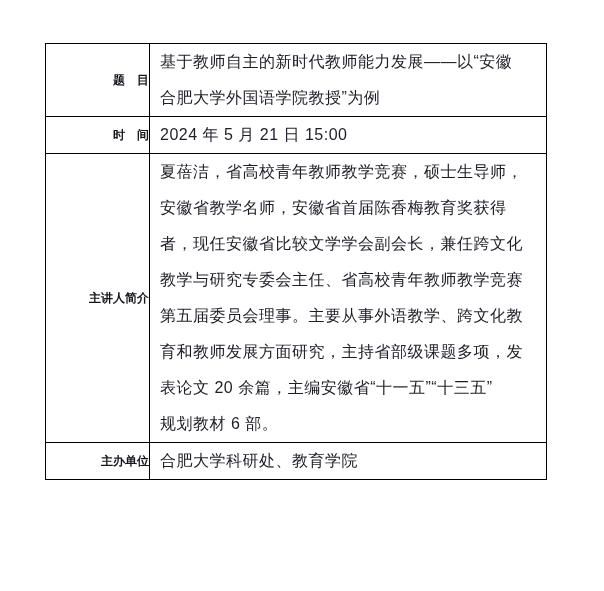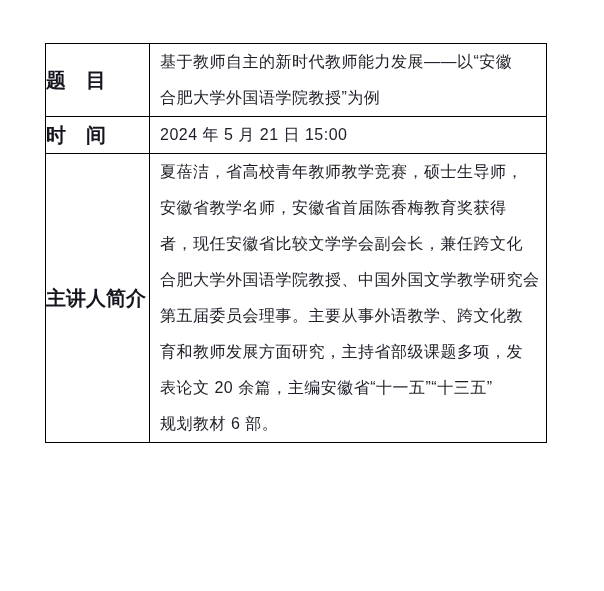--- a/index.html
+++ b/index.html
@@ -22,24 +22,24 @@
     border-collapse: collapse;
     table-layout: fixed;
   }
   .info-table td {
     border: 1px solid #000000;
     padding: 0;
     vertical-align: middle;
   }
   .label-cell {
     width: 103px;
-    text-align: left;
+    text-align: right;
     font-family: "Liberation Sans", "DejaVu Sans", sans-serif;
     font-weight: 700;
-    font-size: 20px;
+    font-size: 12px;
     color: #15151d;
   }
   .content-cell {
     width: 386px;
     padding-left: 10px !important;
     font-family: Liberation Sans, sans-serif;
     font-size: 16px;
     color: #1d1d27;
     letter-spacing: 0.5px;
   }
@@ -73,22 +73,28 @@
         <td class="content-cell">
           <span class="content-line">2024 年 5 月 21 日 15:00</span>
         </td>
       </tr>
       <tr>
         <td class="label-cell">主讲人简介</td>
         <td class="content-cell">
           <span class="content-line">夏蓓洁，省高校青年教师教学竞赛，硕士生导师，</span>
           <span class="content-line">安徽省教学名师，安徽省首届陈香梅教育奖获得</span>
           <span class="content-line">者，现任安徽省比较文学学会副会长，兼任跨文化</span>
-          <span class="content-line">合肥大学外国语学院教授、中国外国文学教学研究会</span>
+          <span class="content-line">教学与研究专委会主任、省高校青年教师教学竞赛</span>
           <span class="content-line">第五届委员会理事。主要从事外语教学、跨文化教</span>
           <span class="content-line">育和教师发展方面研究，主持省部级课题多项，发</span>
           <span class="content-line">表论文 20 余篇，主编安徽省“十一五”“十三五”</span>
           <span class="content-line">规划教材 6 部。</span>
+        </td>
+      </tr>
+      <tr>
+        <td class="label-cell">主办单位</td>
+        <td class="content-cell">
+          <span class="content-line">合肥大学科研处、教育学院</span>
         </td>
       </tr>
     </tbody>
   </table>
 </div>
 
 </body></html>

